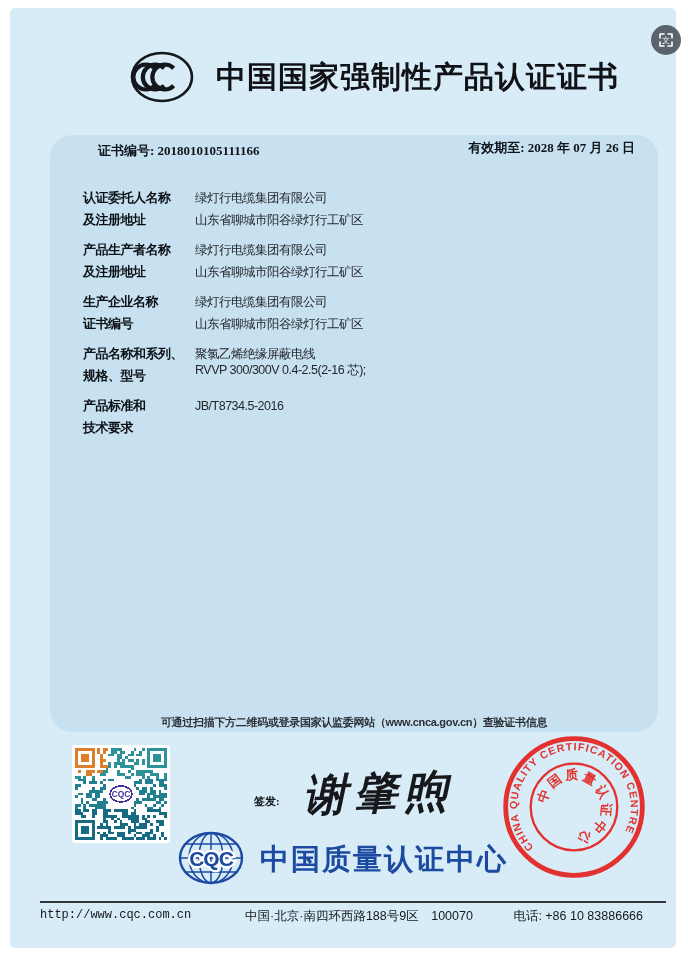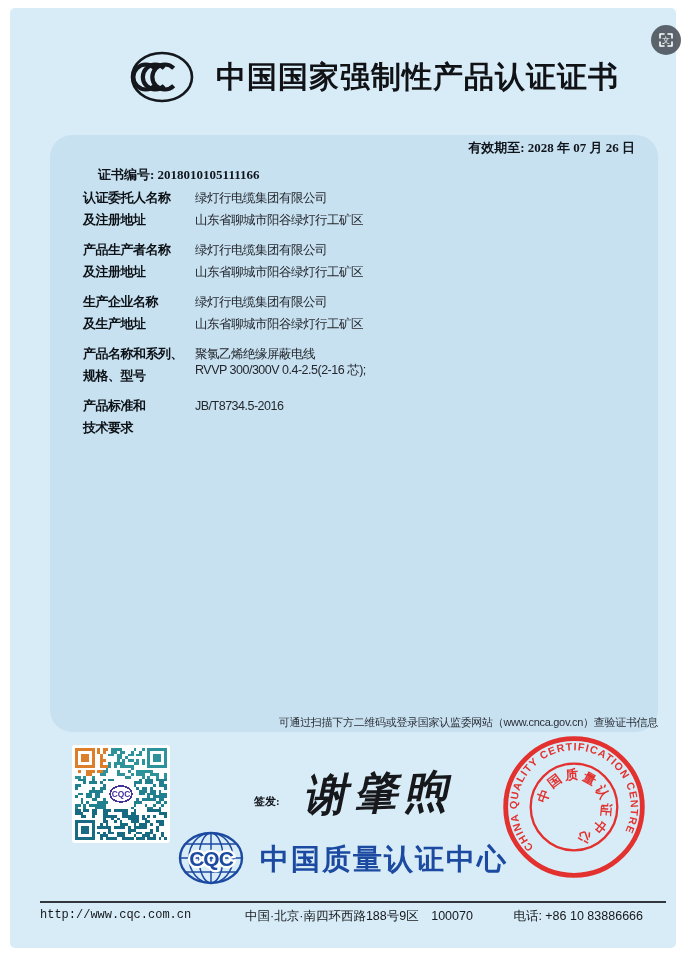--- a/index.html
+++ b/index.html
@@ -27,41 +27,40 @@
   }
   
   .panel{
     position:absolute;left:40px;top:127px;width:608px;height:597px;
     background:#c8e1f1;border-radius:22px;
   }
   .serifzh{font-family:"Liberation Serif","DejaVu Serif",serif;}
   .cert-no{
     position:absolute;left:48px;top:7px;font-size:13px;font-weight:700;color:#10151c;
     white-space:nowrap;
-    margin-top:24px;
   }
   .dates{position:absolute;right:23px;top:4px;font-size:13px;font-weight:700;color:#10151c;line-height:18px;text-align:left;white-space:nowrap;}
   .fields{position:absolute;left:33px;top:52px;width:540px;}
   .field-row{display:flex;margin-bottom:8px;}
   .f-label{
     width:112px;flex:0 0 112px;font-size:13px;font-weight:700;color:#0c1116;
     line-height:22px;letter-spacing:-.5px;white-space:nowrap;
   }
   .f-value{font-size:12.5px;color:#23272c;line-height:22px;letter-spacing:-.5px;white-space:nowrap;}
   .f-value.tight{line-height:16px;padding-top:3px;}
   .row-product{margin-top:2px;}
   .row-standard{margin-top:3px;}
   .notice{
     position:absolute;left:35px;top:325px;width:540px;
     font-family:"Liberation Serif","DejaVu Serif",serif;
     font-size:13px;font-weight:600;color:#10141a;line-height:18.5px;white-space:nowrap;
   }
   .caption{
-    position:absolute;left:0;right:0;top:580px;text-align:right;
-    font-size:11px;color:#2a2f36;letter-spacing:-.3px;
+    position:absolute;left:0;right:0;top:580px;text-align:center;
+    font-size:11px;color:#2a2f36;letter-spacing:-.3px;font-weight:bold;
   }
   
   .qr{
     position:absolute;left:62px;top:737px;width:98px;height:98px;
     background:#ffffff;border-radius:3px;display:flex;align-items:center;justify-content:center;
   }
   .qr svg{width:92px;height:92px;}
   .sign-label{
     position:absolute;left:244px;top:786px;font-size:11px;font-weight:700;color:#15181d;
     font-family:"Liberation Serif","DejaVu Serif",serif;white-space:nowrap;
@@ -146,21 +145,21 @@
         </div>
         <div class="f-value">
           <div>绿灯行电缆集团有限公司</div>
           <div>山东省聊城市阳谷绿灯行工矿区</div>
         </div>
       </div>
 
       <div class="field-row">
         <div class="f-label">
           <div>生产企业名称</div>
-          <div>及生产地址</div>
+          <div>证书编号</div>
         </div>
         <div class="f-value">
           <div>绿灯行电缆集团有限公司</div>
           <div>山东省聊城市阳谷绿灯行工矿区</div>
         </div>
       </div>
 
       <div class="field-row row-product">
         <div class="f-label">
           <div>产品名称和系列、</div>

